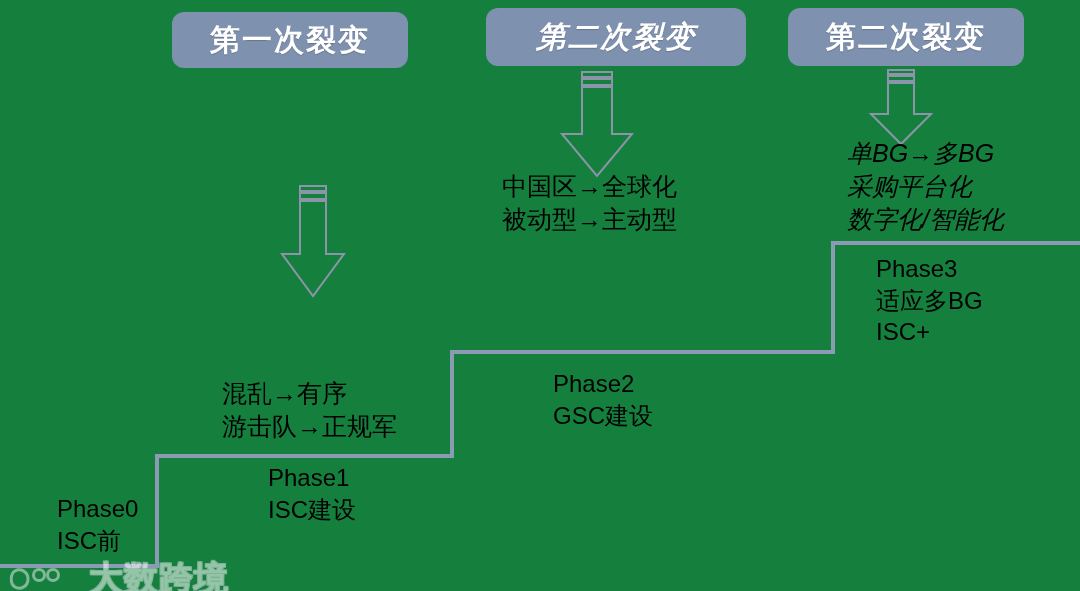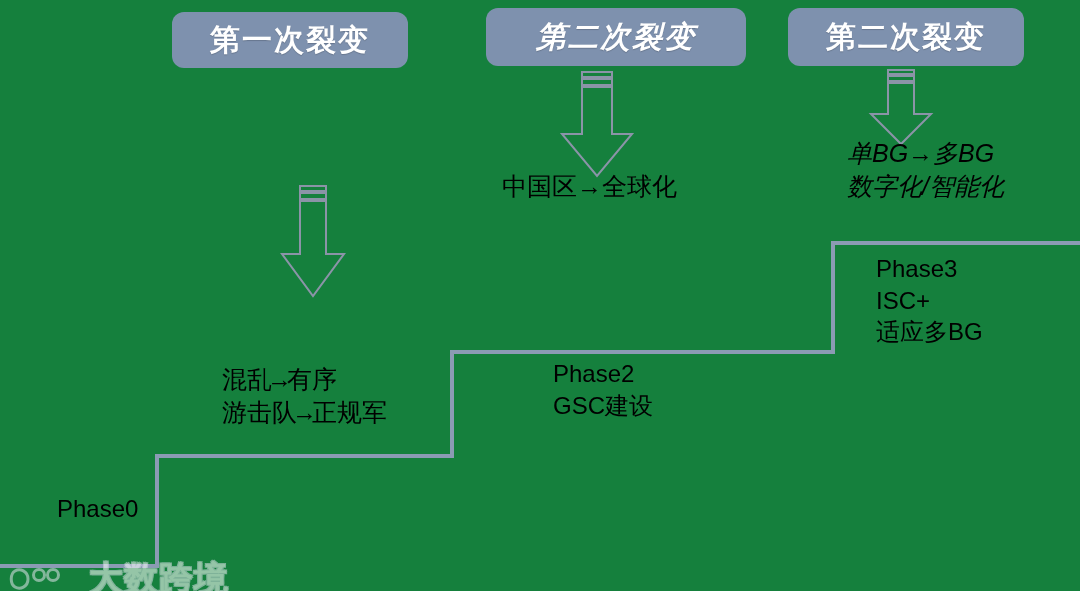--- a/index.html
+++ b/index.html
@@ -55,25 +55,25 @@
     position: absolute;
     color: #000000;
     white-space: nowrap;
   }
   .txtgrp div { line-height: 1.32; }
 
   .cjk-lines { font-size: 25px; }
   .cjk-lines.centered { text-align: center; }
   .phase { font-size: 24px; }
 
-  #c1-changes { left: 222px; top: 365px; font-size: 25px; font-family: Liberation Mono, monospace; }
+  #c1-changes { left: 222px; top: 377px; font-size: 25px; }
   #c1-phase   { left: 268px; top: 462px; }
   #c0-phase   { left: 40px;  top: 493px; margin-left: 17px; }
   #c2-changes { left: 502px; top: 170px; font-size: 25px; }
-  #c2-phase   { left: 553px; top: 358px; }
+  #c2-phase   { left: 553px; top: 368px; }
   #c3-changes { left: 847px; top: 137px; font-size: 25px; font-style: italic; }
   #c3-phase   { left: 845px; top: 253px; margin-left: 31px; }
 
   
   #watermark {
     position: absolute;
     left: 8px;
     top: 556px;
     display: flex;
     align-items: center;
@@ -123,43 +123,50 @@
   </svg>
 
   <svg class="arrow" style="left:866px; top:68px; width:70px; height:80px;" viewBox="0 0 70 80" xmlns="http://www.w3.org/2000/svg">
     <rect x="22" y="2" width="26" height="4" fill="none" stroke="#8b94a8" stroke-width="2"></rect>
     <rect x="22" y="8" width="26" height="5" fill="none" stroke="#8b94a8" stroke-width="2"></rect>
     <path d="M22,15 L22,46 L5,46 L35,76 L65,46 L48,46 L48,15 Z" fill="none" stroke="#8b94a8" stroke-width="2"></path>
   </svg>
 
   <div class="txtgrp phase" id="c0-phase">
     <div>Phase0</div>
+    <div>ISC前</div>
   </div>
 
   <div class="txtgrp cjk-lines" id="c1-changes">
     <div>混乱→有序</div>
     <div>游击队→正规军</div>
   </div>
+  <div class="txtgrp phase" id="c1-phase">
+    <div>Phase1</div>
+    <div>ISC建设</div>
+  </div>
 
   <div class="txtgrp cjk-lines centered" id="c2-changes">
     <div>中国区→全球化</div>
+    <div>被动型→主动型</div>
   </div>
   <div class="txtgrp phase" id="c2-phase">
     <div>Phase2</div>
     <div>GSC建设</div>
   </div>
 
   <div class="txtgrp cjk-lines" id="c3-changes">
     <div>单BG→多BG</div>
+    <div>采购平台化</div>
     <div>数字化/智能化</div>
   </div>
   <div class="txtgrp phase" id="c3-phase">
     <div>Phase3</div>
+    <div>适应多BG</div>
     <div>ISC+</div>
-    <div>适应多BG</div>
   </div>
 
   <div id="watermark">
     <svg width="58" height="26" viewBox="0 0 58 26" xmlns="http://www.w3.org/2000/svg">
       <path d="M20,13 C20,5 12,2 7,5 C2,8 2,18 7,21 C12,24 20,21 20,13 Z" fill="none" stroke="#dfe3ea" stroke-width="3"></path>
       <circle cx="31" cy="9" r="5.5" fill="none" stroke="#dfe3ea" stroke-width="3"></circle>
       <circle cx="45" cy="9" r="5.5" fill="none" stroke="#dfe3ea" stroke-width="3"></circle>
     </svg>
     <span class="wm-text">大数跨境</span>
   </div>

